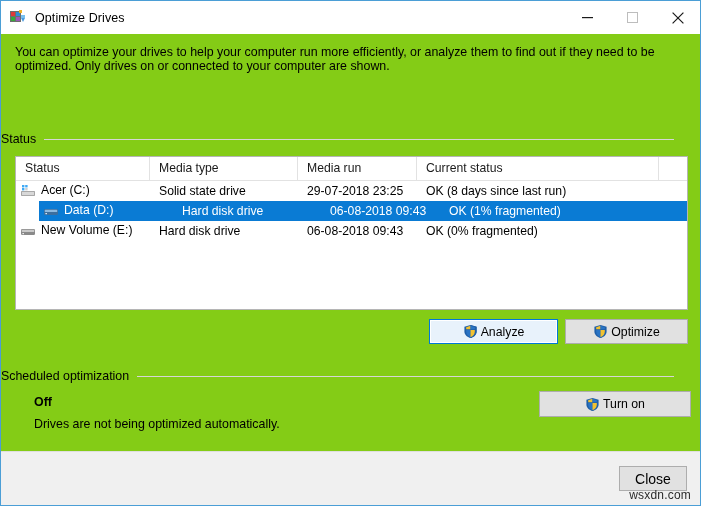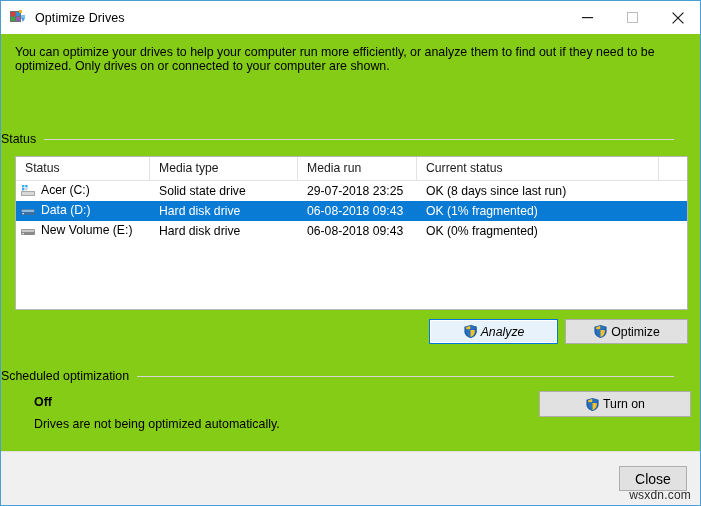--- a/index.html
+++ b/index.html
@@ -138,20 +138,21 @@
     display: flex;
     height: 20px;
     align-items: center;
     font-size: 12.2px;
     color: #000000;
     box-sizing: border-box;
   }
   .lv-row.selected {
     background: #0a7bd4;
     color: #ffffff;
+    margin-left: 23px;
   }
   .lv-cell {
     box-sizing: border-box;
     padding-left: 9px;
     white-space: nowrap;
     overflow: hidden;
     display: flex;
     align-items: flex-start;
   }
   .lv-cell.drive { padding-left: 4px; }
@@ -183,21 +184,20 @@
     display: flex;
     align-items: center;
     justify-content: center;
     padding: 0;
     position: absolute;
   }
   .btn.focus {
     background: #e8f2fb;
     border: 1px solid #0078d7;
     box-shadow: inset 0 0 0 1px #ffffff;
-    font-style: italic;
   }
   .btn .shield {
     width: 15px;
     height: 15px;
     margin-right: 3px;
     flex: 0 0 auto;
   }
 
   #analyze-button { left: 428px; top: 285px; width: 129px; }
   #optimize-button { left: 564px; top: 285px; width: 123px; }

